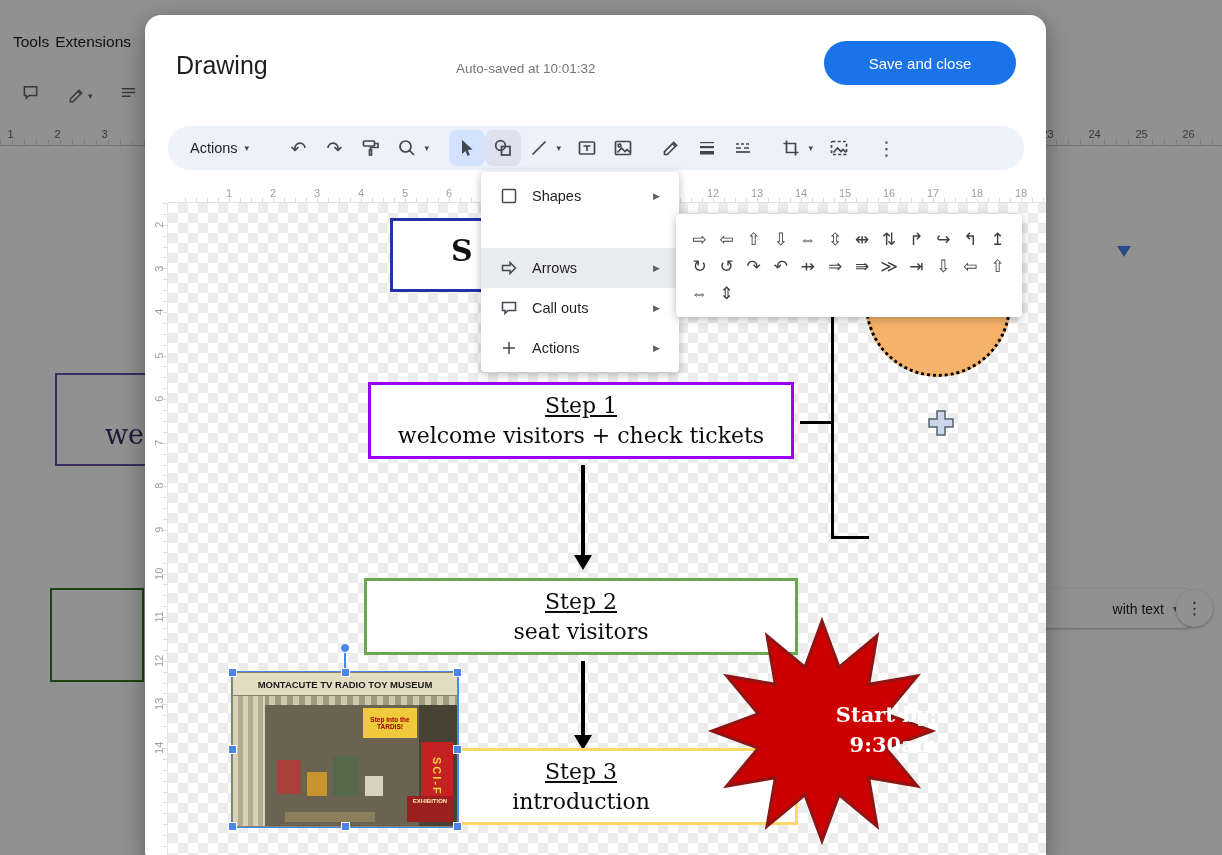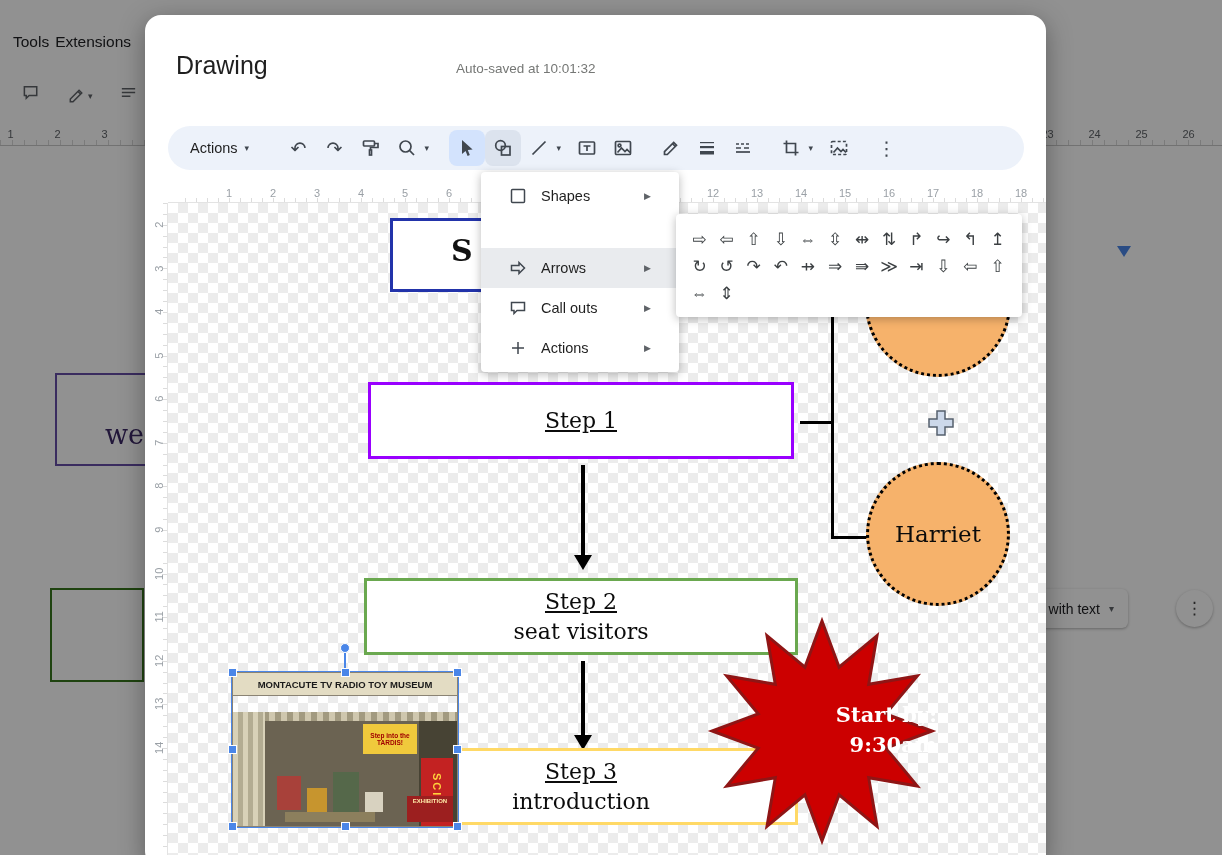--- a/index.html
+++ b/index.html
@@ -23,21 +23,21 @@
   .bg-ruler-left, .bg-ruler-right { position:absolute; top:0; height:24px; display:flex; }
   .bg-ruler-left { left:-13px; } .bg-ruler-right { left:1024px; }
   .bg-ruler-left span, .bg-ruler-right span { width:47px; height:24px; display:flex; align-items:center; justify-content:center; }
   .bg-ruler-marker { position:absolute; left:1117px; top:124px; width:0; height:0;
     border-left:7px solid transparent; border-right:7px solid transparent; border-top:11px solid #4a86e8; }
   .bg-purple-box { position:absolute; left:55px; top:373px; width:133px; height:93px;
     border:2.5px solid var(--bg_purple,#674ea7); background:#fff; }
   .bg-we { position:absolute; left:48px; top:44px; font-family:"DejaVu Serif",serif; font-size:27px; color:#3d2a66; }
   .bg-green-box { position:absolute; left:50px; top:588px; width:94px; height:94px;
     border:2.5px solid var(--bg_green,#38761d); background:#fff; }
-  .bg-pill { position:absolute; left:974px; top:589px; width:154px; height:39px; background:#fff;
+  .bg-pill { position:absolute; left:1038px; top:589px; width:154px; height:39px; background:#fff;
     border-radius:6px; display:flex; align-items:center; justify-content:flex-end; padding-right:14px;
     gap:9px; font-size:14px; color:#202124; box-shadow:0 1px 3px rgba(0,0,0,.3); }
   .pillcaret { font-size:10px; color:#5f6368; }
   .bg-more { position:absolute; left:1176px; top:590px; width:37px; height:37px; border-radius:50%;
     background:#fff; display:flex; align-items:center; justify-content:center; font-size:17px; color:#444;
     box-shadow:0 1px 3px rgba(0,0,0,.3); }
 
   .overlay { position:absolute; inset:0; background:rgba(0,0,0,.43); z-index:5; }
 
   
@@ -60,21 +60,21 @@
   .tbtn svg { width:20px; height:20px; stroke:currentColor; fill:none; stroke-width:1.7; }
   .tbtn.glyph { font-size:19px; }
   .tbtn.sel-active { background:var(--tool_selected,#d3e3fd); }
   .tbtn.shape-active { background:var(--tool_open,#dce3ee); }
   .tcaret { font-size:9px; width:12px; color:#40474f; flex:none; cursor:pointer; }
   .tgap { width:12px; flex:none; }
 
   
   .menu { position:absolute; left:336px; top:157px; width:198px; background:#fff; border-radius:4px;
     box-shadow:0 2px 10px rgba(0,0,0,.28); padding:4px 0; z-index:40; }
-  .menu-item { height:40px; display:flex; align-items:center; padding:0 28px; gap:14px;
+  .menu-item { height:40px; display:flex; align-items:center; padding:0 19px; gap:14px;
     font-size:14.5px; color:#1f1f1f; cursor:pointer; }
   .menu-item.active { background:#e9ebee;margin-top:32px; }
   .menu-item svg { width:18px; height:18px; stroke:#40474f; fill:none; stroke-width:1.5; flex:none; }
   .menu-sub { margin-left:auto; font-size:9px; color:#5f6368; }
 
   
   .submenu { position:absolute; left:531px; top:199px; width:346px; background:#fff; border-radius:4px;
     box-shadow:0 2px 10px rgba(0,0,0,.28); padding:12px 10px 10px; z-index:41; }
   .subrow { display:flex; }
   .aglyph { width:27.1px; height:27px; display:flex; align-items:center; justify-content:center;
@@ -129,21 +129,21 @@
 
   .plus-cursor { position:absolute; left:759px; top:206px; width:28px; height:28px; }
 
   .star-svg { position:absolute; left:539px; top:413px; width:230px; height:230px; }
   .star-poly { fill:var(--star_fill,#cc0000); stroke:var(--star_stroke,#8f1515); stroke-width:3; }
   .star-text { position:absolute; left:539px; top:497px; width:230px; text-align:right;
     font-family:"DejaVu Serif",serif; font-size:21px; font-weight:bold; color:#fff; line-height:30px; }
 
   
   .photo { position:absolute; left:64px; top:469px; width:226px; height:155px; display:flex;
-    flex-direction:column; border:1px solid #8a8374; outline:1px solid var(--handle,#4a86e8);gap:16px; }
+    flex-direction:column; border:1px solid #8a8374; outline:1px solid var(--handle,#4a86e8); }
   .photo-sign { height:23px; background:#e3dcc3; color:#1a1a1a; font-size:9.5px; font-weight:bold;
     display:flex; align-items:center; justify-content:center; white-space:nowrap; flex:none;
     border-bottom:1px solid #8a8374; }
   .photo-scene { flex:1; position:relative; background:#474334; overflow:hidden; }
   .valance { position:absolute; left:0; right:0; top:0; height:9px;
     background:repeating-linear-gradient(90deg,#cfc7ae 0 6px,#a29a80 6px 12px); }
   .curtain { position:absolute; left:0; top:0; bottom:0; width:32px;
     background:repeating-linear-gradient(90deg,#d8d1b8 0 5px,#b3ac92 5px 10px); }
   .shelfbg { position:absolute; left:32px; top:9px; right:38px; bottom:0; background:#6b6352; }
   .toy { position:absolute; }
@@ -213,20 +213,21 @@
   <div class="bg-more">
     <span>⋮</span>
   </div>
 </div>
 
 <div class="overlay"></div>
 
 <div class="modal">
   <div class="dlg-title">Drawing</div>
   <div class="autosave">Auto-saved at 10:01:32</div>
+  <button class="save-btn">Save and close</button>
 
   <div class="dtoolbar">
     <div class="actions-btn" title="actions">
       <span>Actions</span>
       <span class="tcaret">▾</span>
     </div>
     <div class="tbtn glyph" title="undo">↶</div>
     <div class="tbtn glyph" title="redo">↷</div>
     <div class="tbtn" title="paint-format">
       <svg viewBox="0 0 20 20">
@@ -358,20 +359,21 @@
       <span class="topbox-s">S</span>
     </div>
 
     <div class="flow-arrow" style="left:406px;top:89px;">
       <div class="shaft" style="height:58px;"></div>
         <div class="ahead"></div>
     </div>
 
     <div class="stepbox step1">
       <div class="step-title">Step 1</div>
+      <div class="step-sub">welcome visitors + check tickets</div>
     </div>
 
     <div class="flow-arrow" style="left:406px;top:262px;">
       <div class="shaft" style="height:90px;"></div>
         <div class="ahead"></div>
     </div>
 
     <div class="stepbox step2">
       <div class="step-title">Step 2</div>
       <div class="step-sub">seat visitors</div>
@@ -386,23 +388,20 @@
       <div class="step-title">Step 3</div>
       <div class="step-sub">introduction</div>
     </div>
 
     <div class="cline" style="left:632px;top:218px;width:31px;height:3px;"></div>
     <div class="cline" style="left:663px;top:104px;width:3px;height:232px;"></div>
     <div class="cline" style="left:663px;top:104px;width:38px;height:3px;"></div>
     <div class="cline" style="left:663px;top:333px;width:38px;height:3px;"></div>
 
     <div class="ocircle" style="left:697px;top:28px;width:146px;height:146px;"></div>
-    <div class="ocircle" style="left:698px;top:259px;width:144px;height:144px;">
-      <span>Harriet</span>
-    </div>
 
     <svg class="plus-cursor" viewBox="0 0 28 28">
       <path d="M10 2 H18 V10 H26 V18 H18 V26 H10 V18 H2 V10 H10 Z" fill="#ccd8ea" stroke="#55606e" stroke-width="1.5"></path>
     </svg>
 
     <svg class="star-svg" viewBox="0 0 230 230">
       <polygon class="star-poly" points="225,115 178.8,132.1 210.3,170 161.7,161.7 170,210.3 132.1,178.8 115,225 97.9,178.8 60,210.3 68.3,161.7 19.7,170 51.2,132.1 5,115 51.2,97.9 19.7,60 68.3,68.3 60,19.7 97.9,51.2 115,5 132.1,51.2 170,19.7 161.7,68.3 210.3,60 178.8,97.9"></polygon>
     </svg>
     <div class="star-text">
       <div>Start by:</div>

